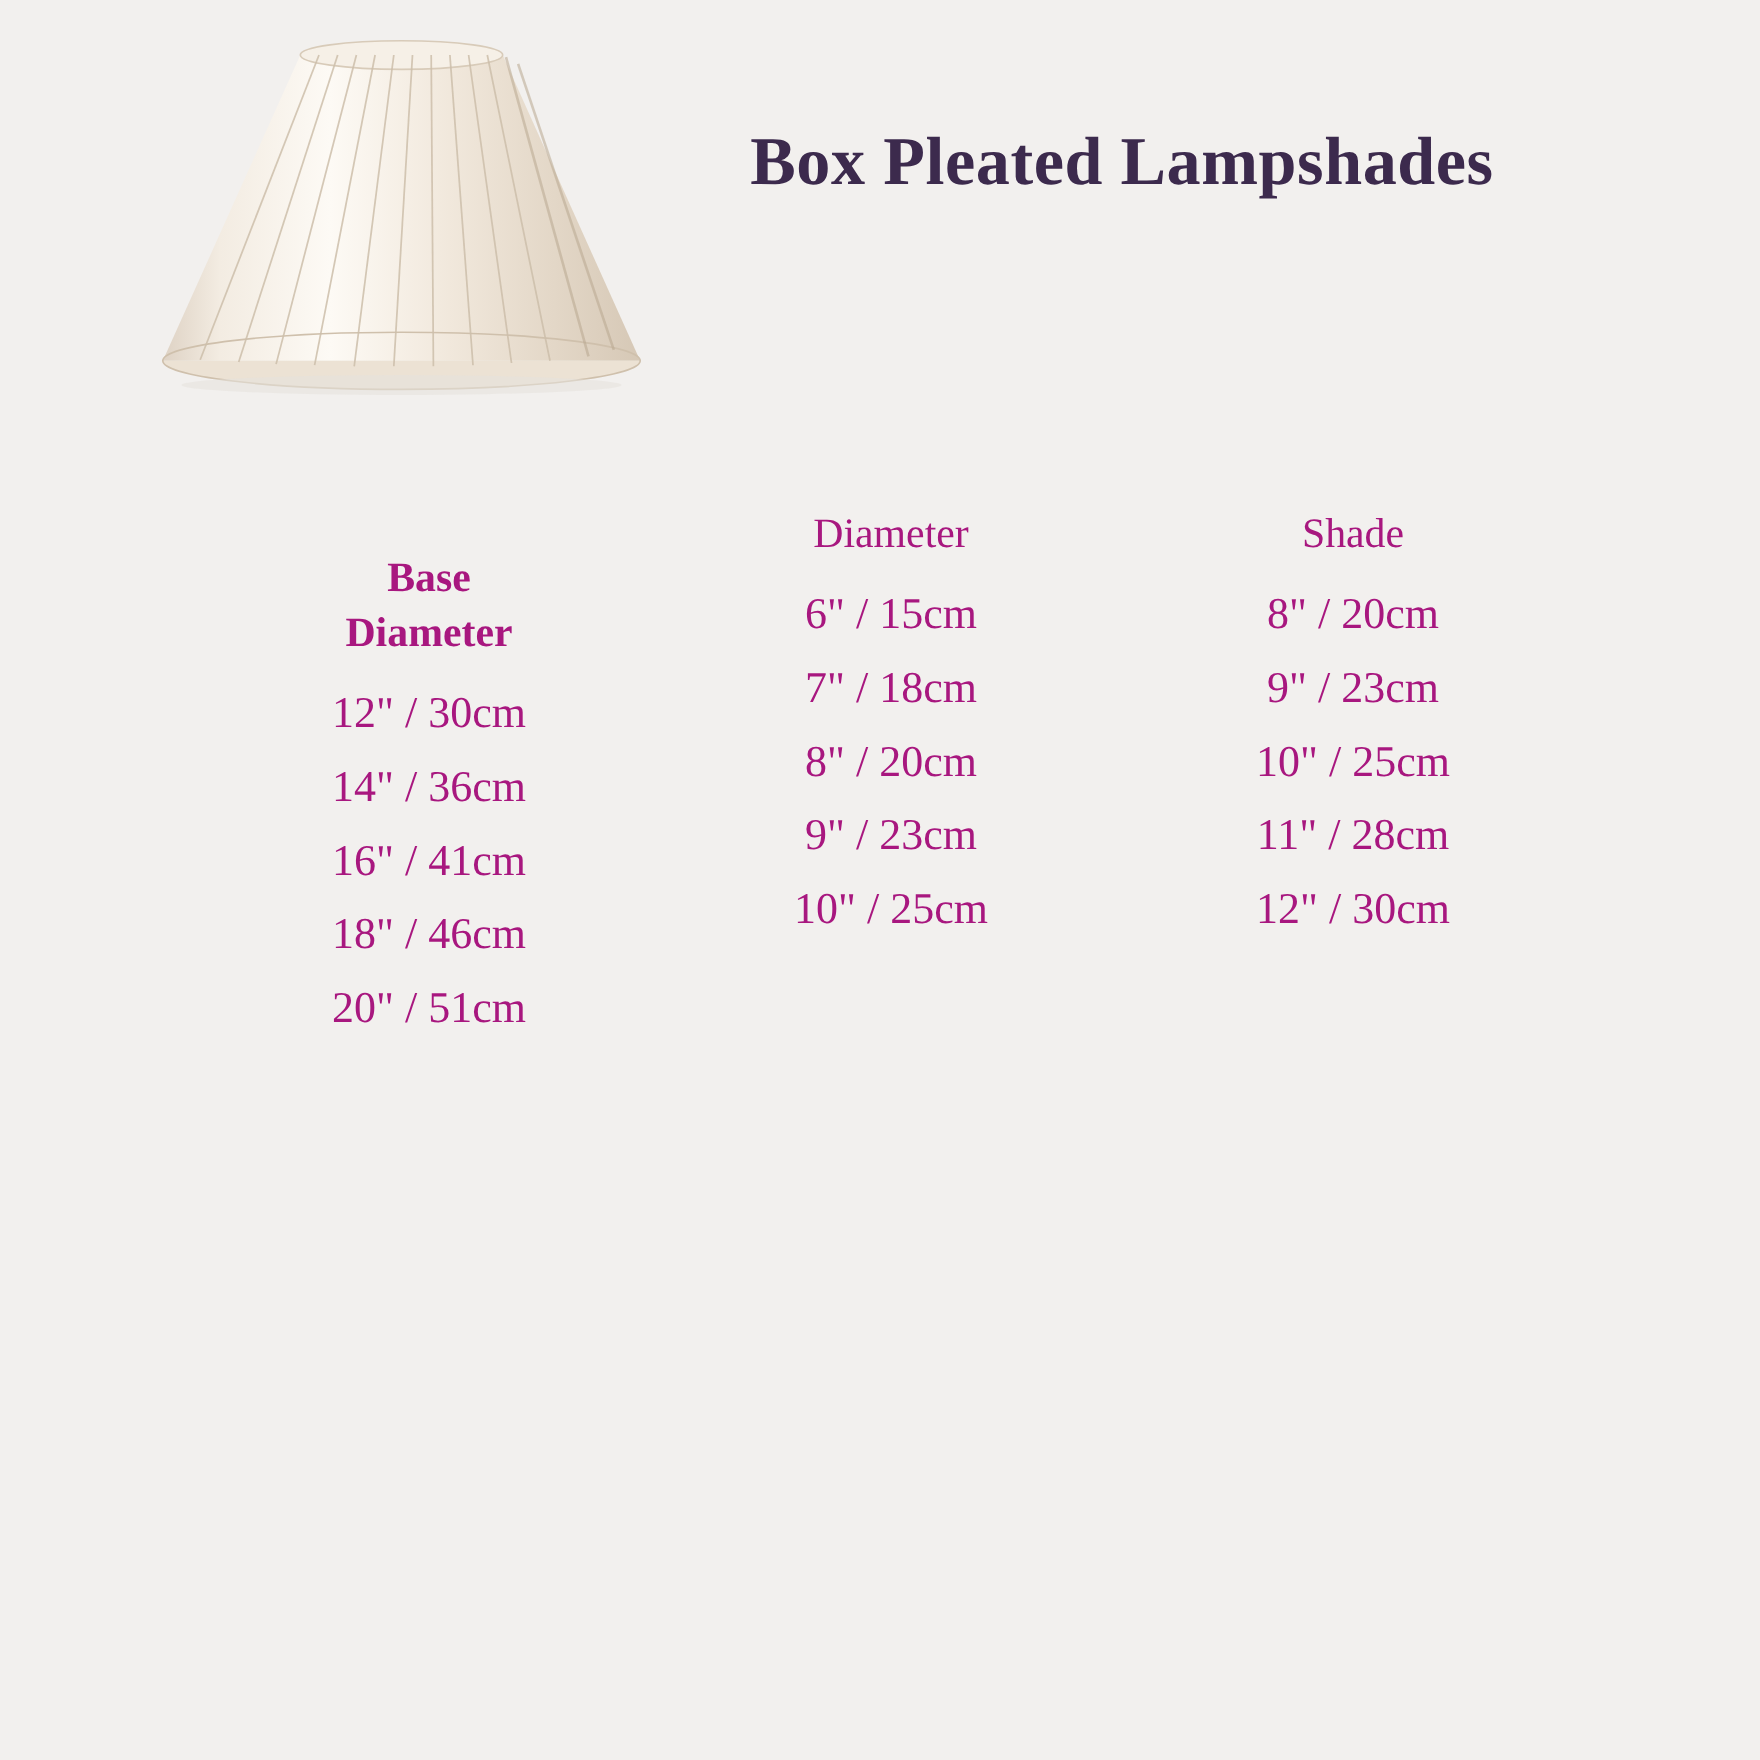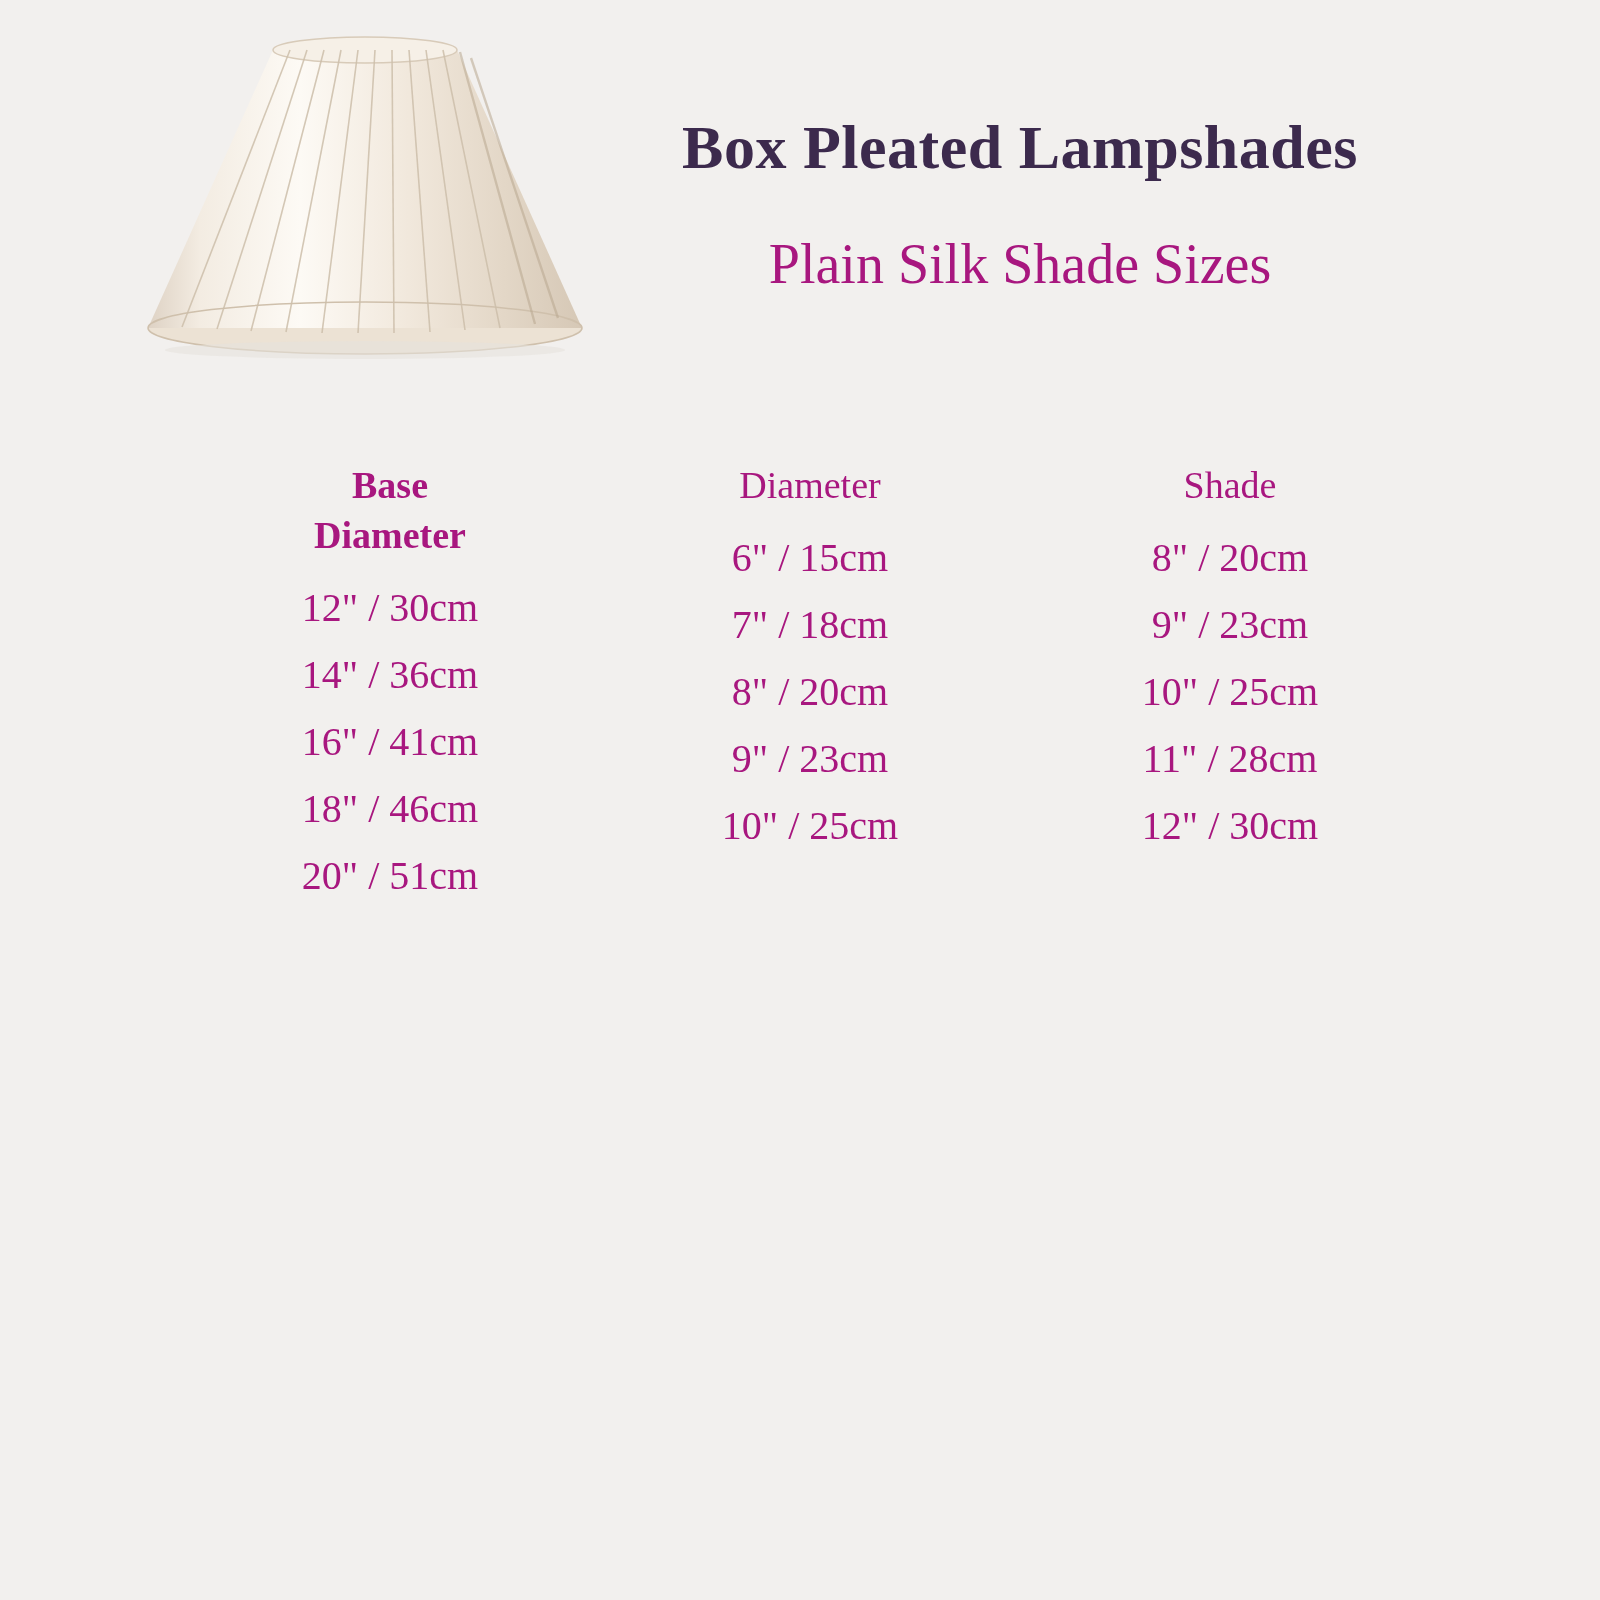--- a/index.html
+++ b/index.html
@@ -78,20 +78,21 @@
     font-size: 38px;
     line-height: 50px;
     margin-bottom: 14px;
   }
   .col-head .l1,
   .col-head .l2 {
     display: block;
   }
   .col.bold .col-head {
     font-weight: bold;
+    margin-top: 40px;
   }
   .cell {
     font-size: 40px;
     line-height: 67px;
     white-space: nowrap;
   }
 </style>
 </head>
 <body>
 
@@ -132,21 +133,20 @@
       <g stroke="#b9a890" stroke-width="2.4" fill="none" opacity="0.55">
         <path d="M330,24 L405,296"></path>
         <path d="M341,30 L428,290"></path>
       </g>
 
       <ellipse cx="235" cy="322" rx="200" ry="9" fill="#e6e2dd" opacity="0.55"></ellipse>
     </svg>
   </div>
 
   <div class="title">Box Pleated Lampshades</div>
-  <div class="subtitle">Plain Silk Shade Sizes</div>
 
   <div class="table">
 
     <div class="col bold">
       <div class="col-head">
         <span class="l1">Base</span>
         <span class="l2">Diameter</span>
       </div>
       <div class="cell">12" / 30cm</div>
       <div class="cell">14" / 36cm</div>

